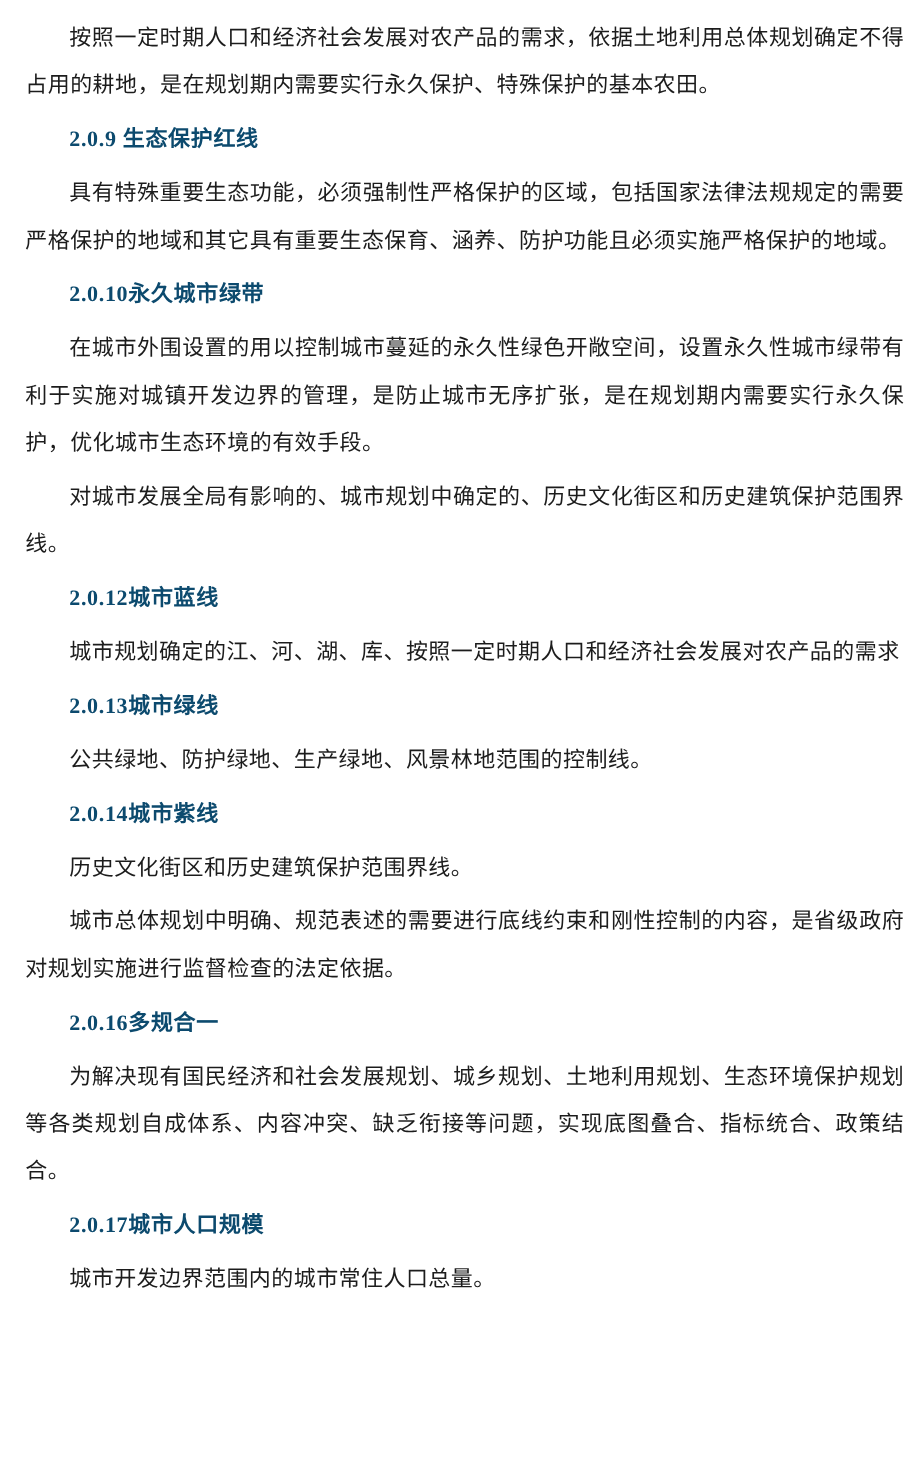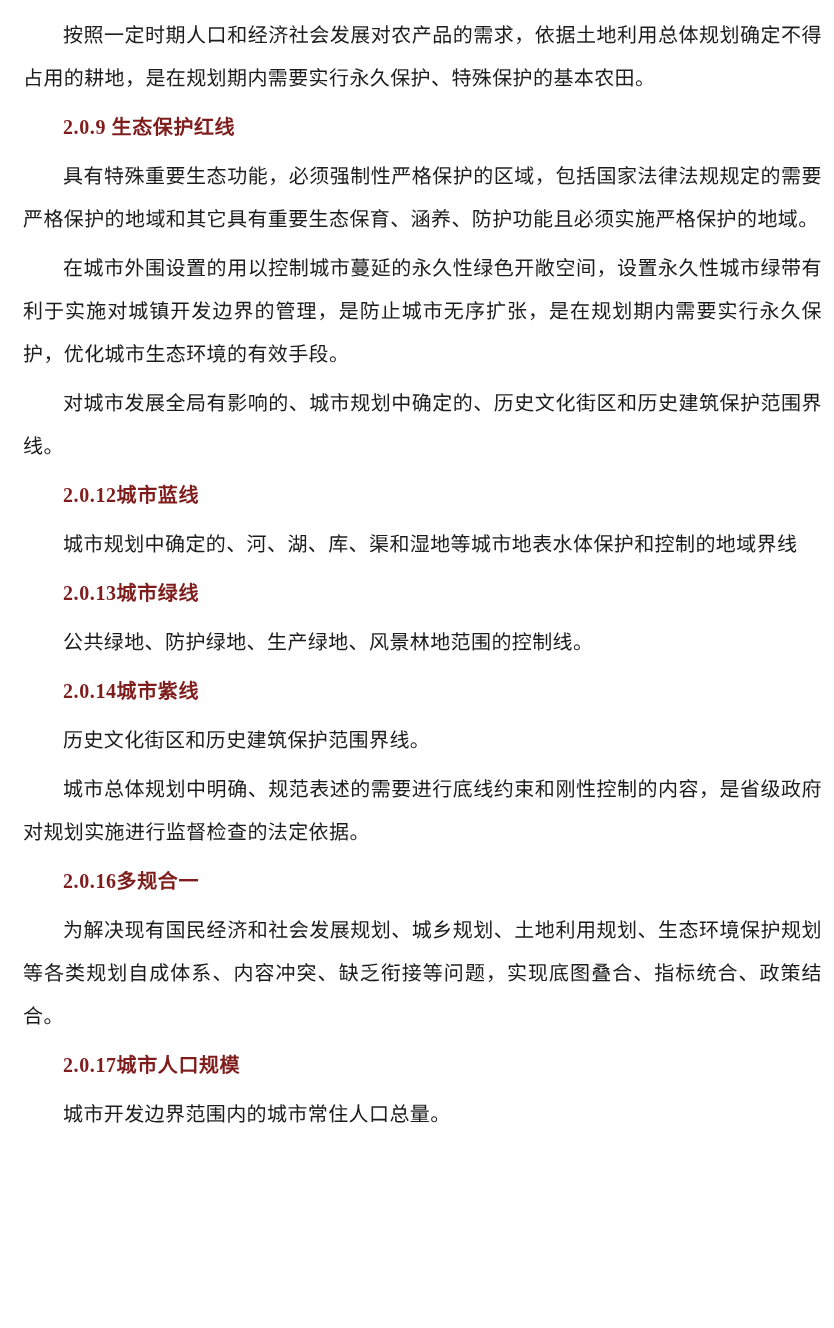--- a/index.html
+++ b/index.html
@@ -30,34 +30,35 @@
     letter-spacing: 0.4px;
     word-break: break-all;
   }
   .heading {
     font-size: 20px;
     line-height: 43px;
     margin: 6px 0;
     font-weight: bold;
     text-indent: 40px;
     letter-spacing: 0.6px;
-    color: #7f1d1d;
+    color: #0c4a6e;
   }
 </style>
 </head>
 <body>
 
 <main class="doc-page" id="doc-root">
     <p class="para">按照一定时期人口和经济社会发展对农产品的需求，依据土地利用总体规划确定不得占用的耕地，是在规划期内需要实行永久保护、特殊保护的基本农田。</p>
     <h2 class="heading">2.0.9 生态保护红线</h2>
     <p class="para">具有特殊重要生态功能，必须强制性严格保护的区域，包括国家法律法规规定的需要严格保护的地域和其它具有重要生态保育、涵养、防护功能且必须实施严格保护的地域。</p>
+    <h2 class="heading">2.0.10永久城市绿带</h2>
     <p class="para">在城市外围设置的用以控制城市蔓延的永久性绿色开敞空间，设置永久性城市绿带有利于实施对城镇开发边界的管理，是防止城市无序扩张，是在规划期内需要实行永久保护，优化城市生态环境的有效手段。</p>
     <p class="para">对城市发展全局有影响的、城市规划中确定的、历史文化街区和历史建筑保护范围界线。</p>
     <h2 class="heading">2.0.12城市蓝线</h2>
-    <p class="para">城市规划中确定的、河、湖、库、渠和湿地等城市地表水体保护和控制的地域界线</p>
+    <p class="para">城市规划确定的江、河、湖、库、按照一定时期人口和经济社会发展对农产品的需求</p>
     <h2 class="heading">2.0.13城市绿线</h2>
     <p class="para">公共绿地、防护绿地、生产绿地、风景林地范围的控制线。</p>
     <h2 class="heading">2.0.14城市紫线</h2>
     <p class="para">历史文化街区和历史建筑保护范围界线。</p>
     <p class="para">城市总体规划中明确、规范表述的需要进行底线约束和刚性控制的内容，是省级政府对规划实施进行监督检查的法定依据。</p>
     <h2 class="heading">2.0.16多规合一</h2>
     <p class="para">为解决现有国民经济和社会发展规划、城乡规划、土地利用规划、生态环境保护规划等各类规划自成体系、内容冲突、缺乏衔接等问题，实现底图叠合、指标统合、政策结合。</p>
     <h2 class="heading">2.0.17城市人口规模</h2>
     <p class="para">城市开发边界范围内的城市常住人口总量。</p>
   </main>

